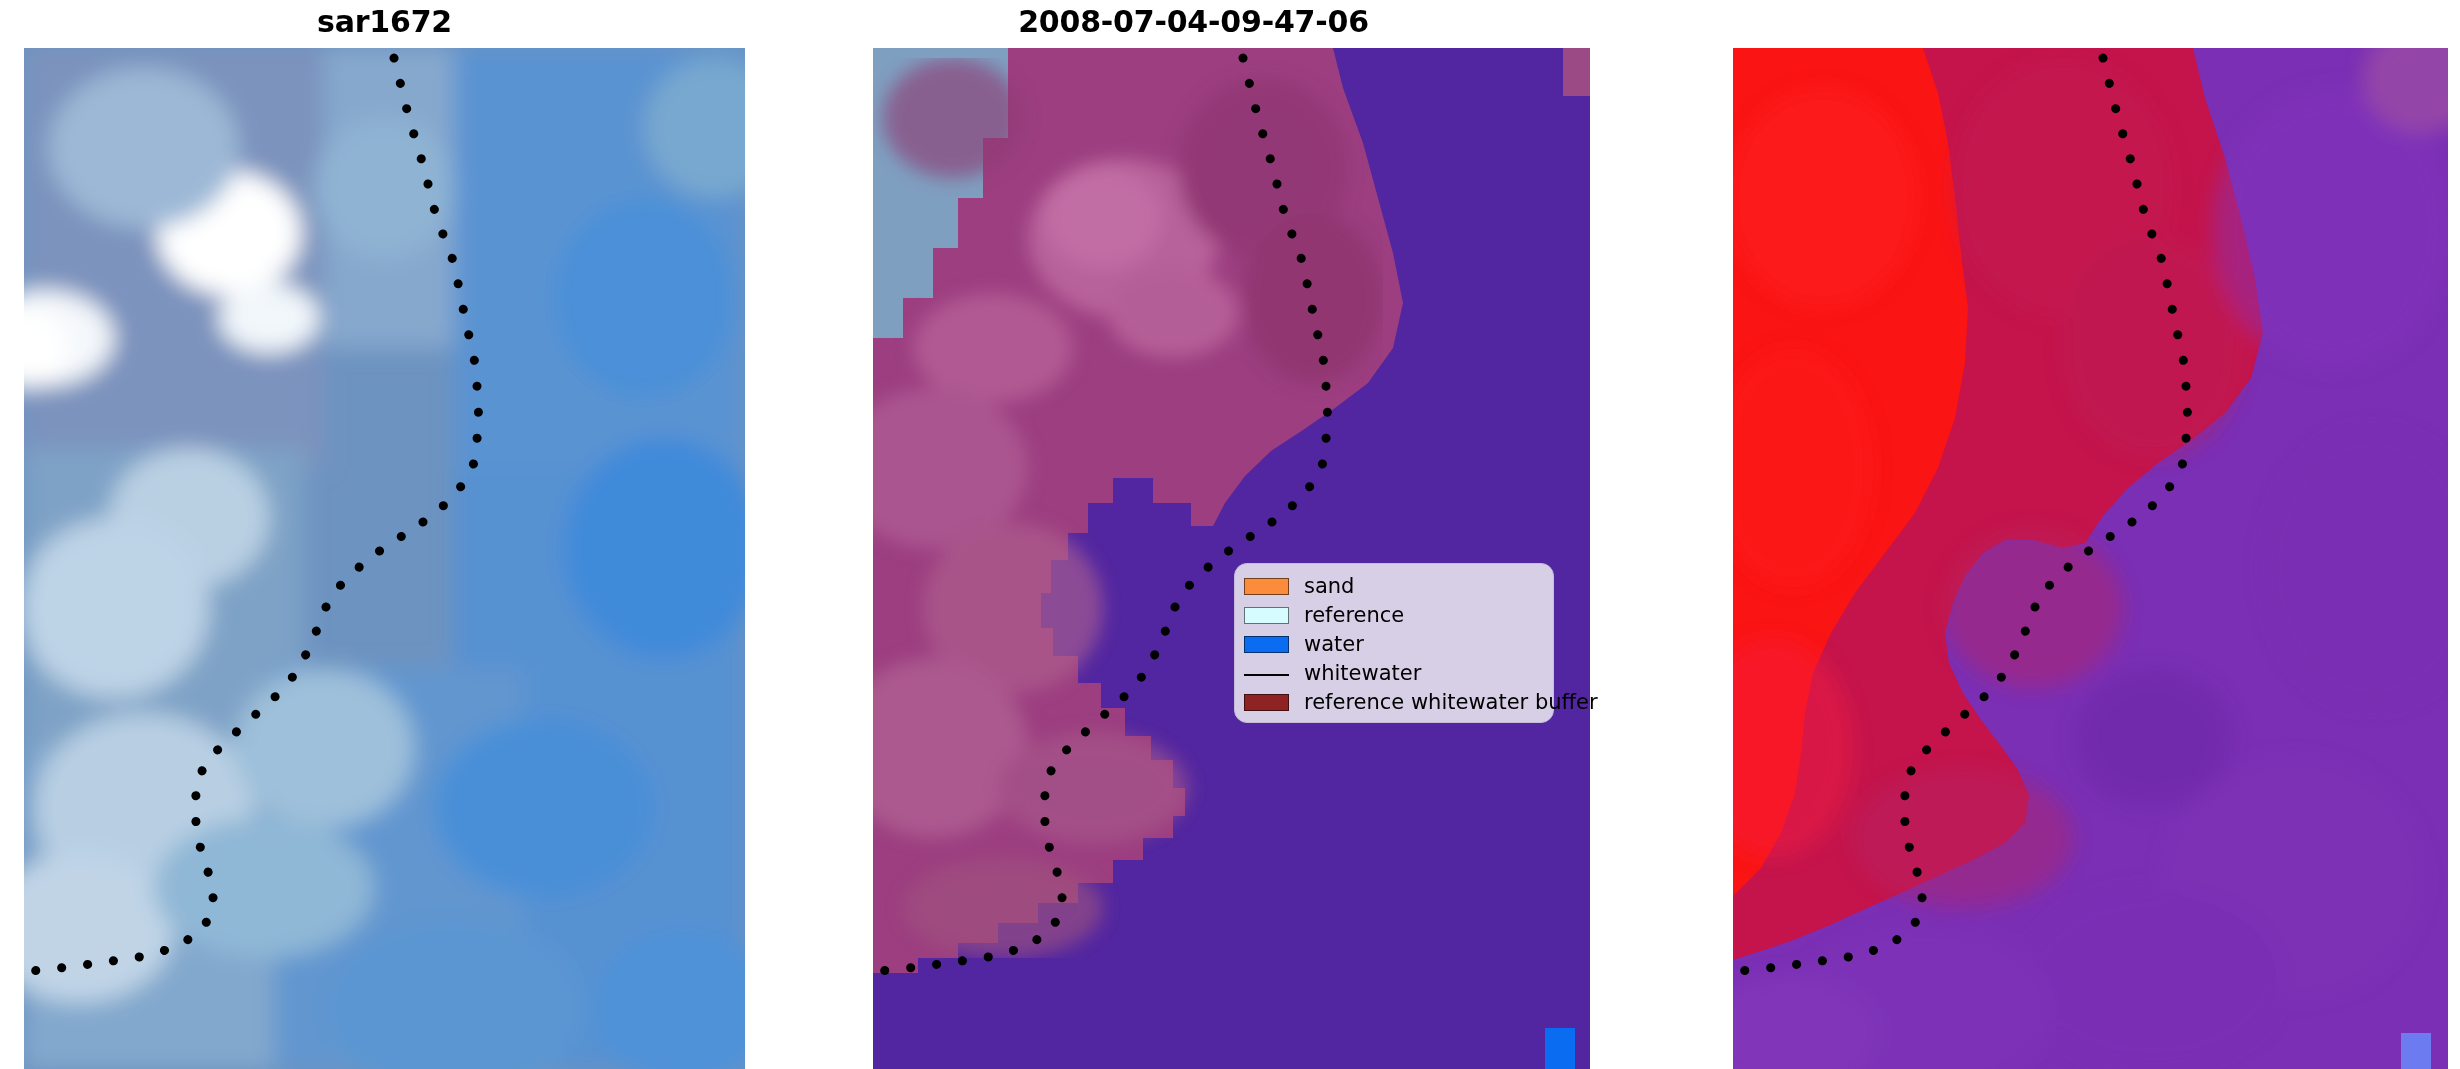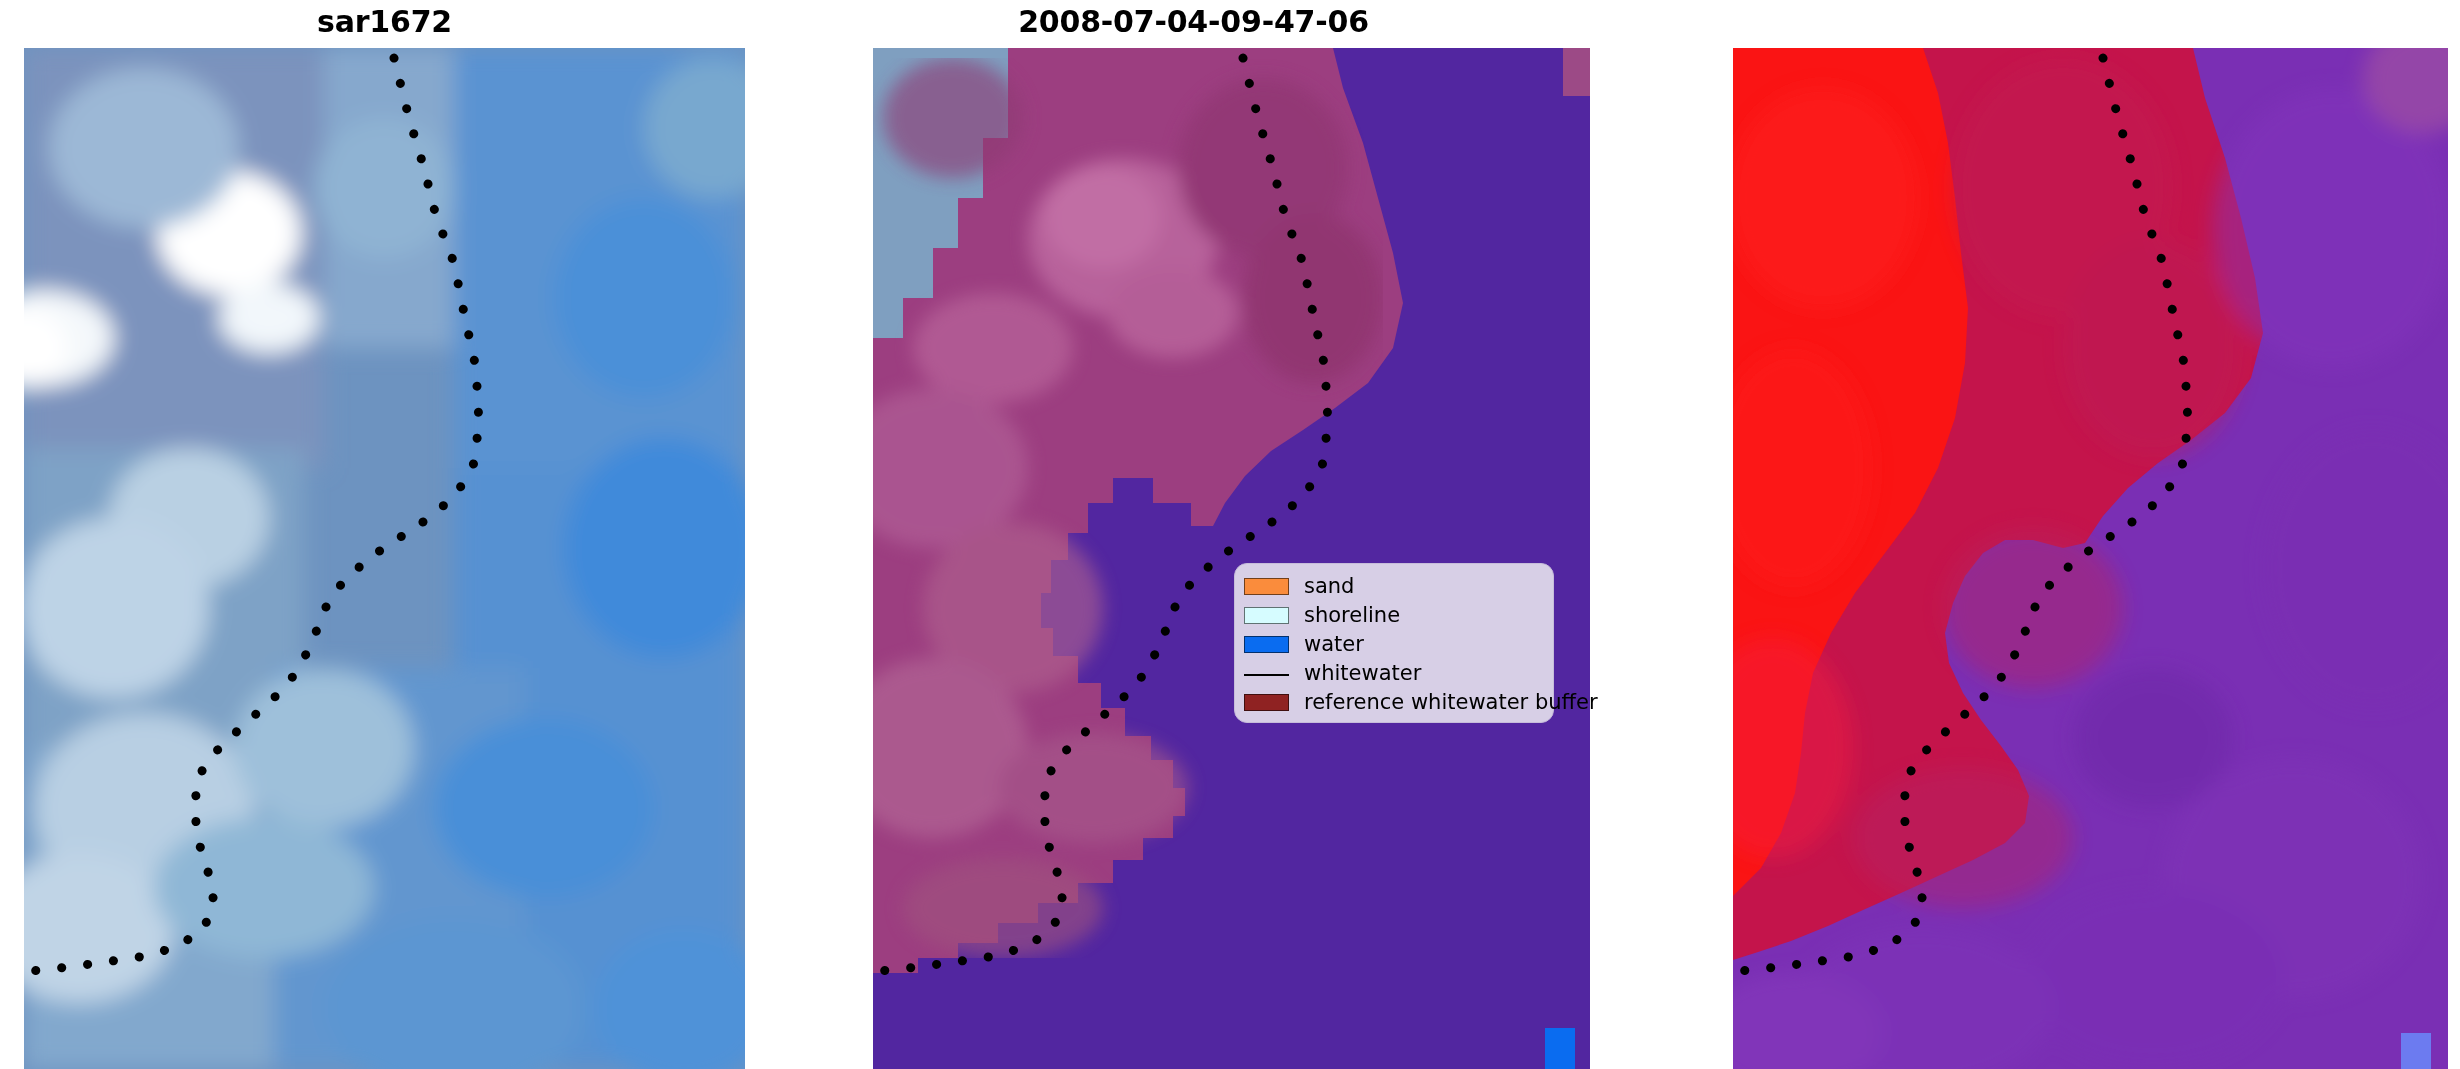--- a/index.html
+++ b/index.html
@@ -291,21 +291,21 @@
 
   <div id="legend">
 
     <div class="legend-row">
       <span class="legend-key patch" style="background:#fa8c3c;"></span>
       <span class="legend-label">sand</span>
     </div>
 
     <div class="legend-row">
       <span class="legend-key patch" style="background:#d6fcff;"></span>
-      <span class="legend-label">shoreline</span>
+      <span class="legend-label">reference</span>
     </div>
 
     <div class="legend-row">
       <span class="legend-key patch" style="background:#0a6cf0;"></span>
       <span class="legend-label">water</span>
     </div>
 
     <div class="legend-row">
       <span class="legend-key line-key"></span>
       <span class="legend-label">whitewater</span>

